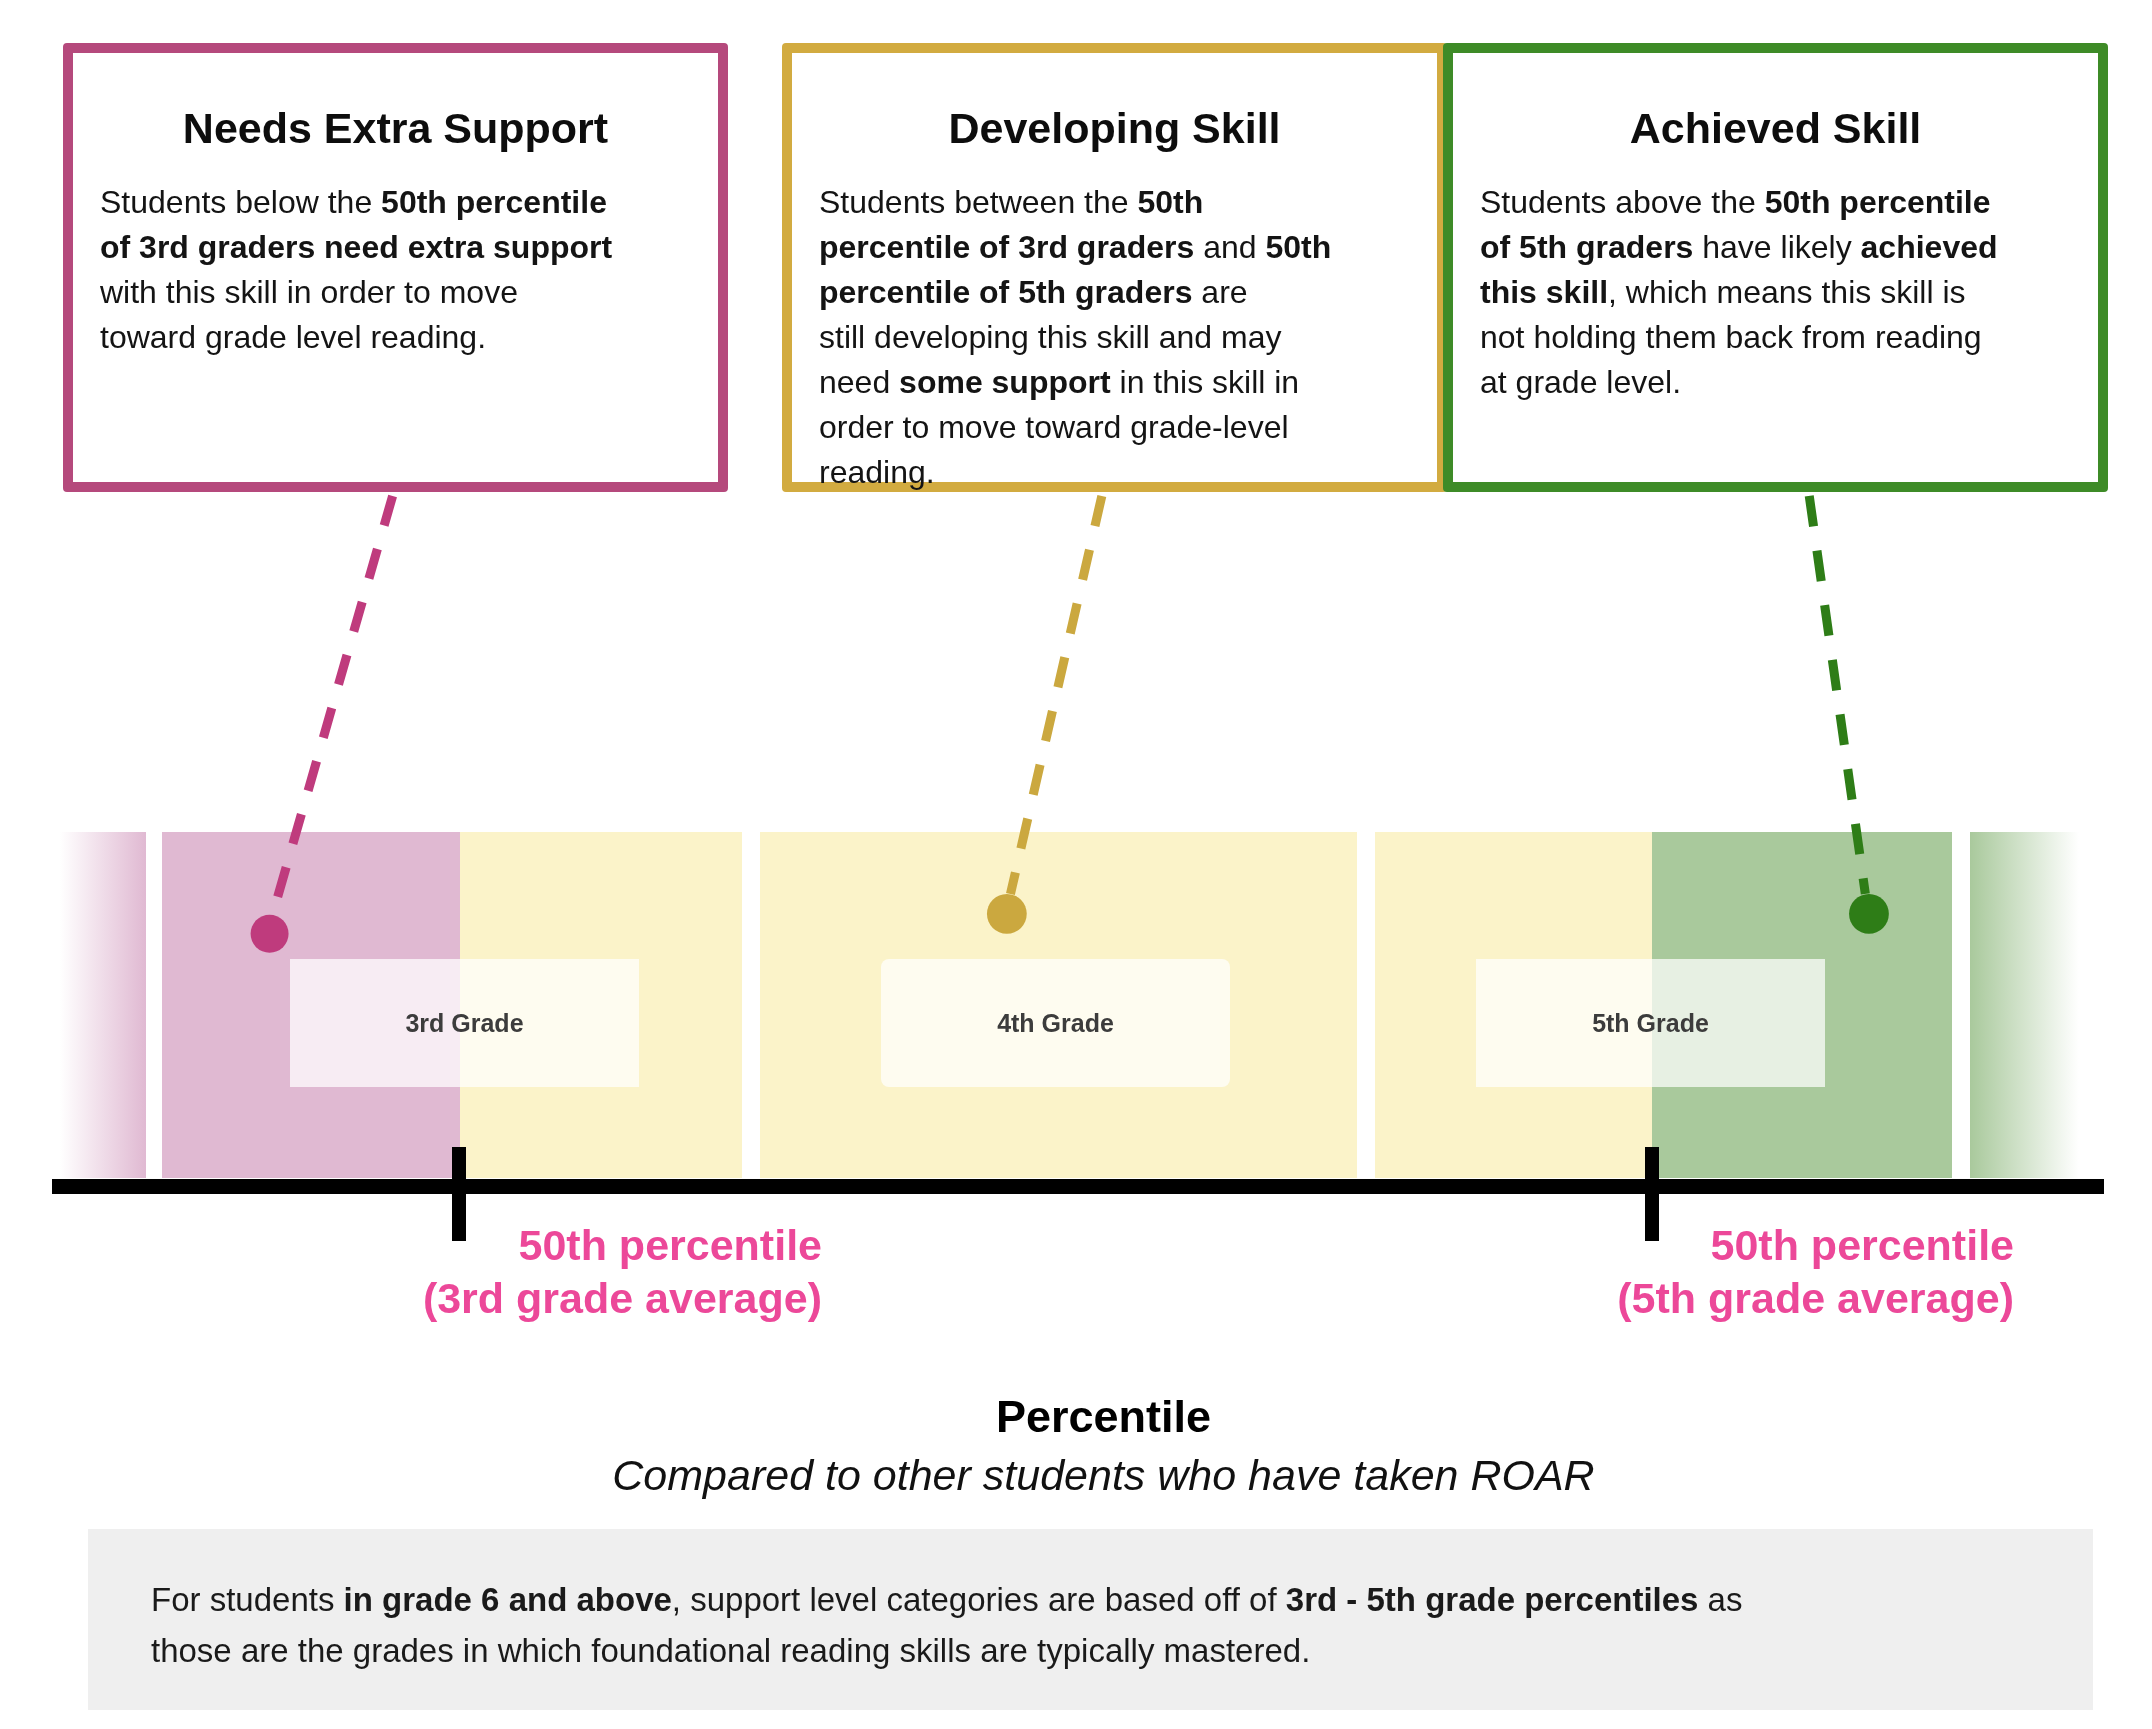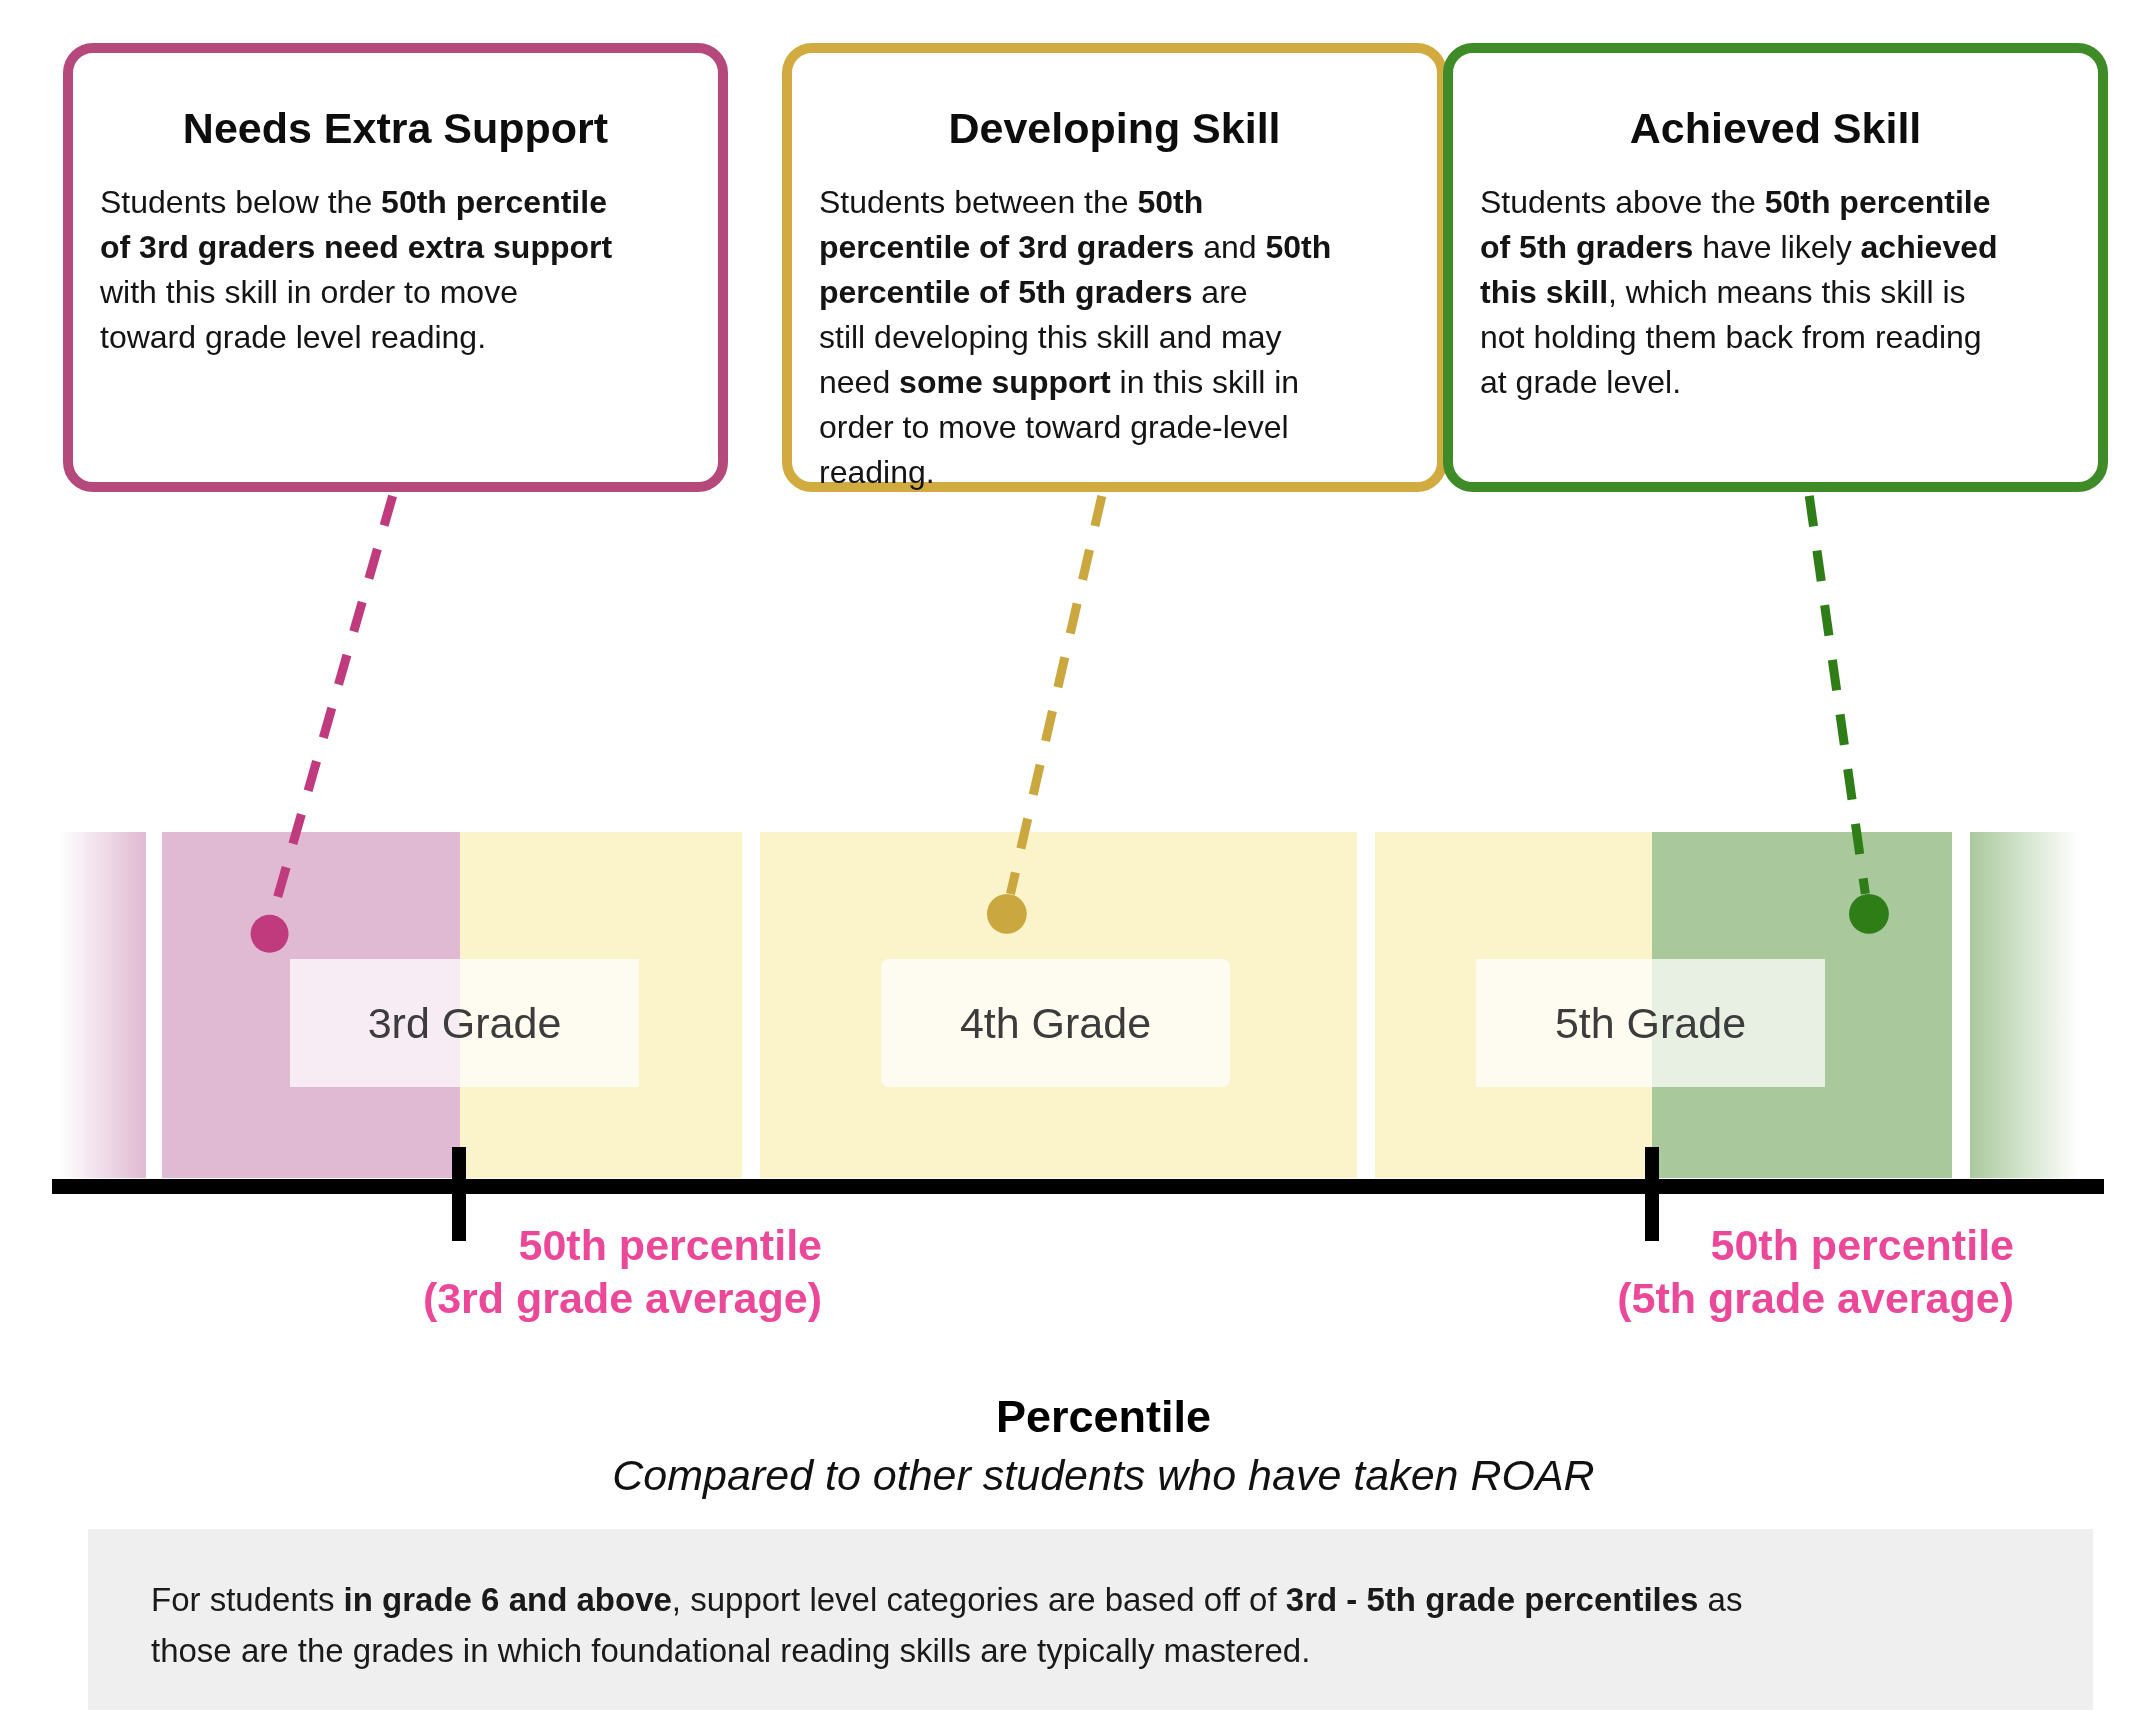--- a/index.html
+++ b/index.html
@@ -3,21 +3,21 @@
 <meta charset="utf-8">
 <style>
   html,body{margin:0;padding:0;background:#ffffff;}
   .page{
     position:relative;width:2153px;height:1730px;background:#ffffff;
     font-family:"Liberation Sans",sans-serif;overflow:hidden;
   }
   
   .card{
     position:absolute;top:43px;width:665px;height:449px;
-    background:#ffffff;border:10px solid #000;border-radius:30px;
+    background:#ffffff;border:10px solid #000;border-radius:4px;
     box-sizing:border-box;
   }
   .card-title{
     margin:51px 14.5px 0;text-align:center;
     font-size:43px;font-weight:bold;color:#0d0d0d;line-height:49px;
   }
   .card-body{
     margin:27px 27px 0;font-size:32px;line-height:45px;color:#141414;
     white-space:pre-wrap;
   }
@@ -30,21 +30,21 @@
   }
   .fade-right{
     position:absolute;top:832px;left:1970px;width:128px;height:346px;
     background:linear-gradient(to right,#a9c99c 0%,rgba(255,255,255,0) 85%);
   }
   .grade-label{
     position:absolute;top:959px;width:349px;height:128px;
     background:rgba(255,255,255,0.72);
     display:flex;align-items:center;justify-content:center;
   }
-  .grade-label span{font-size:43px;font-weight:normal;color:#3c3c3c;}
+  .grade-label span{font-size:25px;font-weight:bold;color:#3c3c3c;}
   .axis-line{position:absolute;left:52px;top:1179px;width:2052px;height:14.5px;background:#000;}
   .axis-tick{position:absolute;top:1147px;width:13.6px;height:94px;background:#000;}
   
   .tick-label{
     position:absolute;top:1219px;width:724px;text-align:right;
     font-size:43px;font-weight:bold;line-height:53px;color:#ec4899;
   }
   .axis-title{
     position:absolute;left:54px;top:1391px;width:2099px;text-align:center;
     font-size:45px;font-weight:bold;color:#000000;

